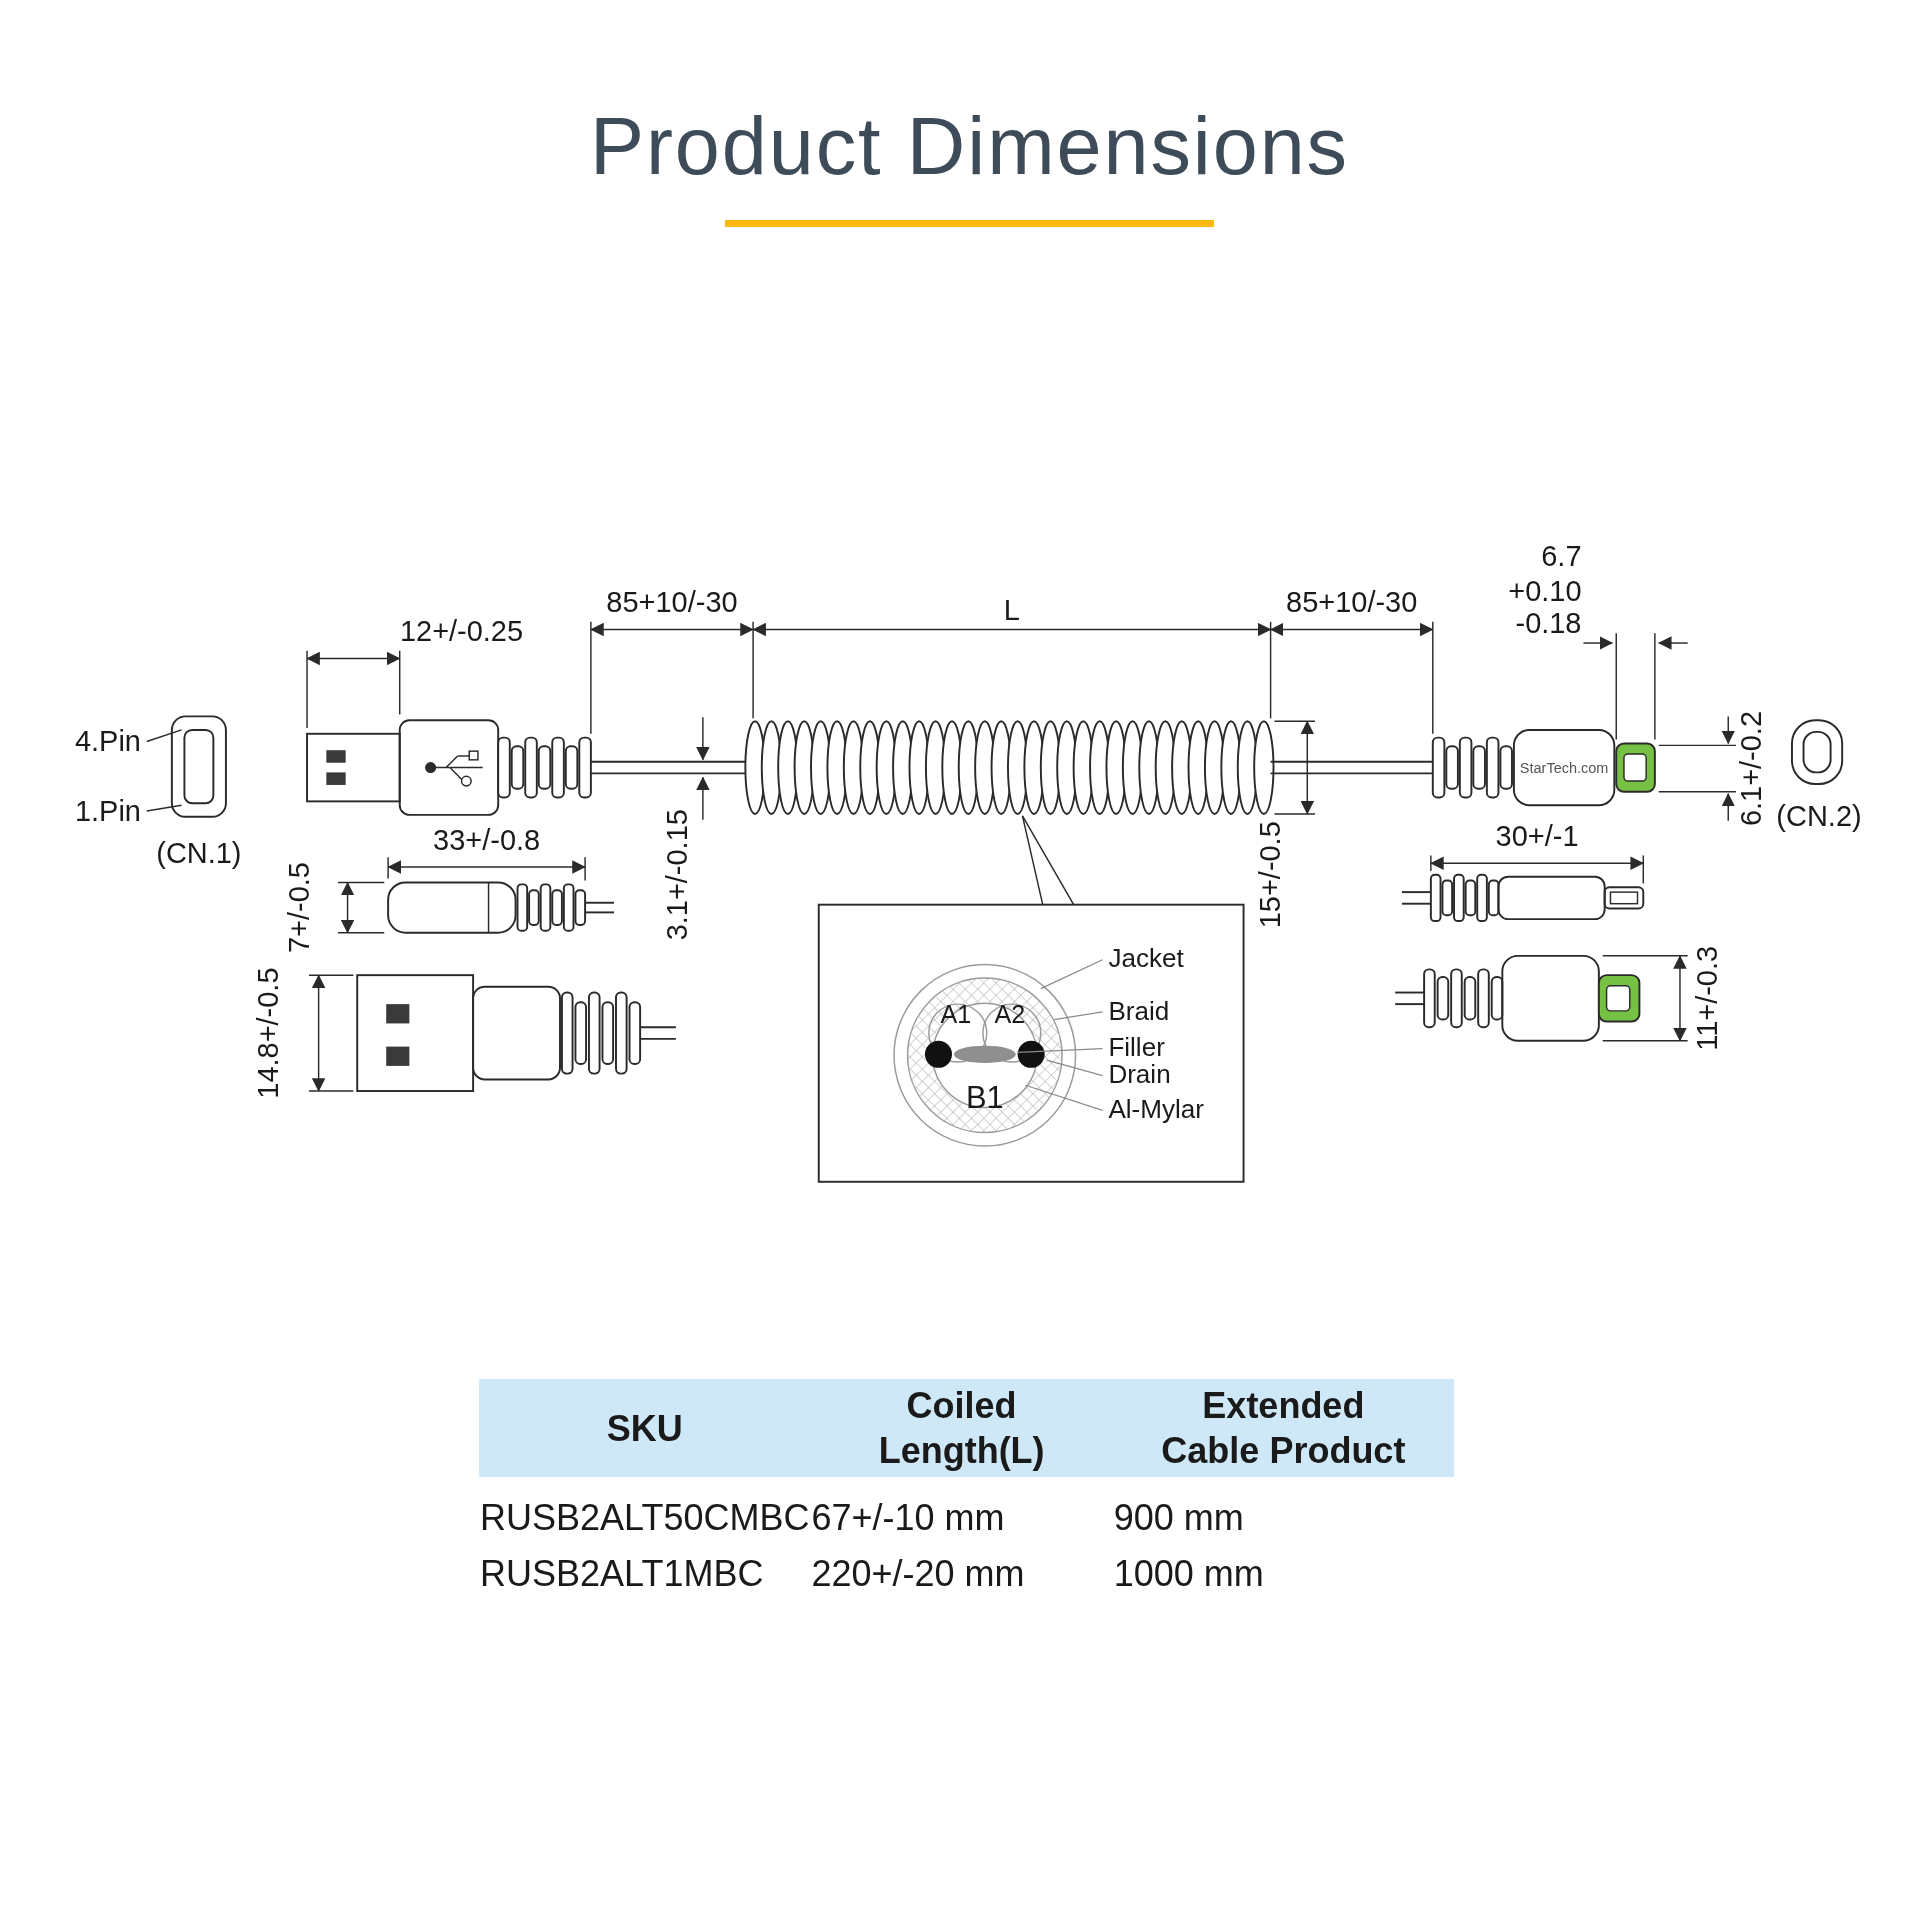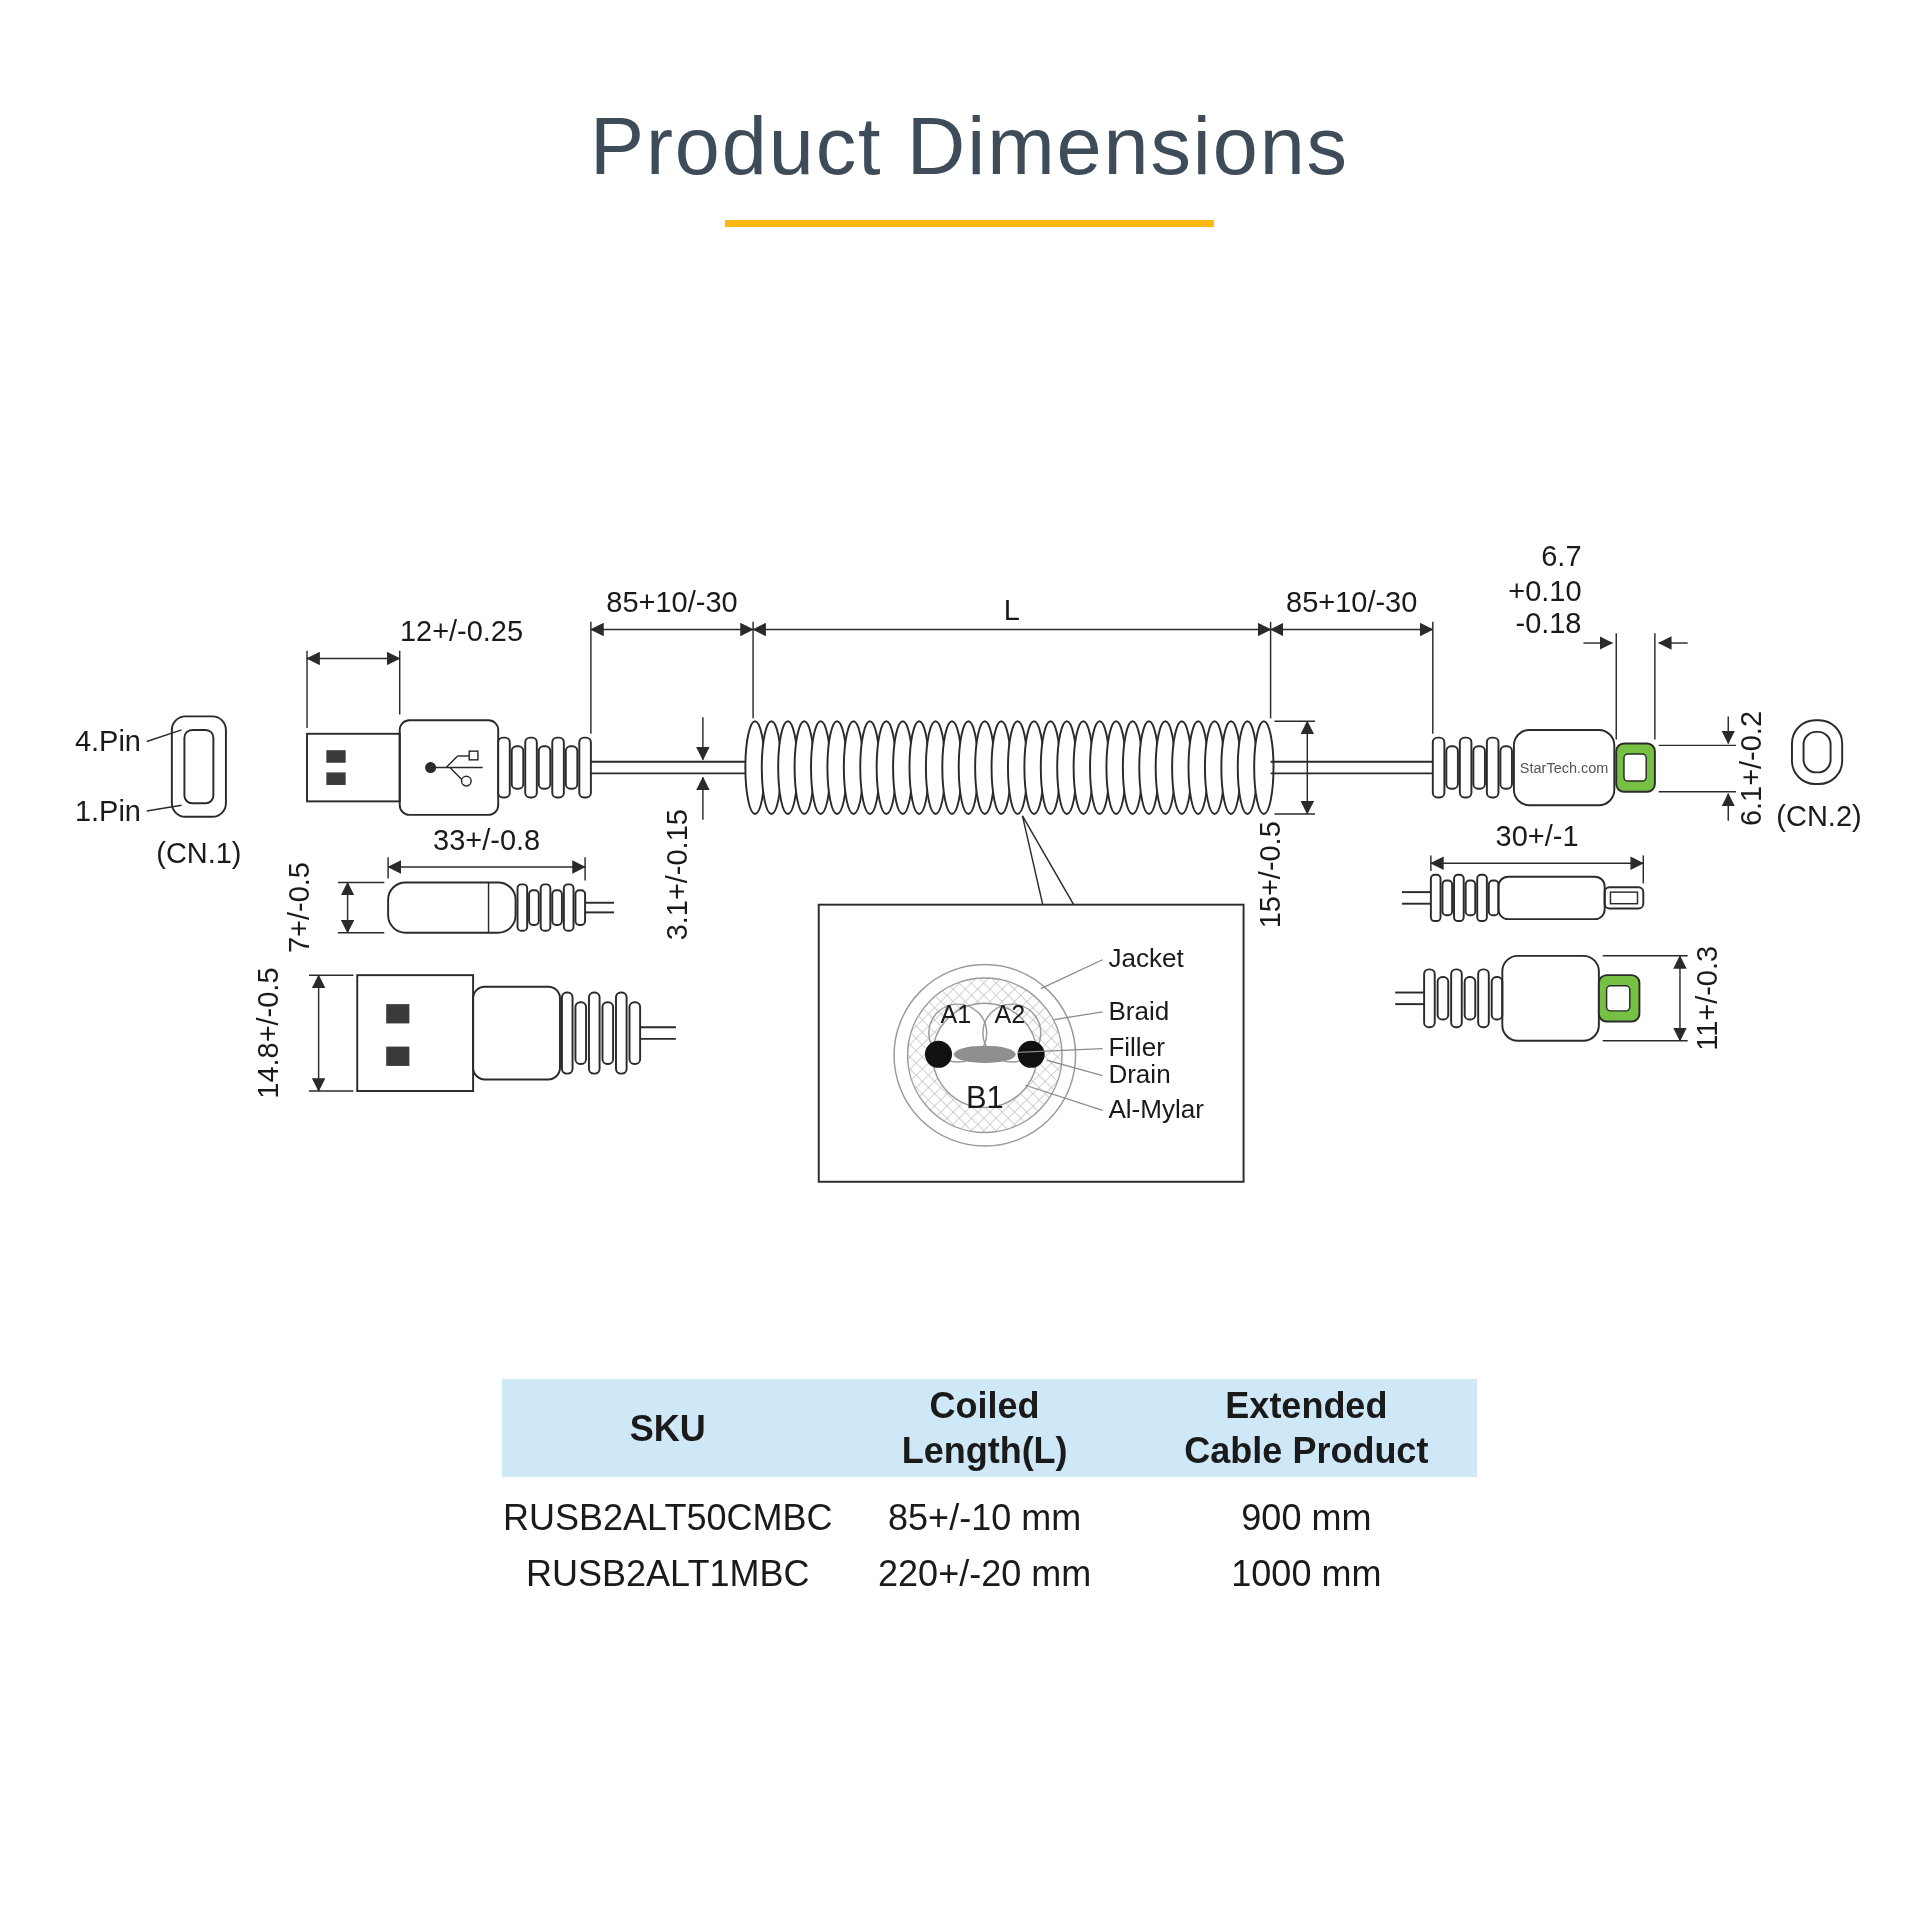--- a/index.html
+++ b/index.html
@@ -23,22 +23,22 @@
   .darkfill{ fill:#3a3a3a; stroke:none; }
   .dim-text   { font-size:30px; fill:#1a1a1a; }
   .label-text { font-size:30px; fill:#1a1a1a; }
   .cs-label   { font-size:27px; fill:#1a1a1a; }
   .cs-core    { font-size:26px; fill:#1a1a1a; }
   .cs-b1      { font-size:32px; fill:#1a1a1a; }
   .brand-text { font-size:15px; fill:#555; }
   .coil { stroke:#2a2a2a; stroke-width:2; fill:#ffffff; }
 
   .spec-table {
-    position:absolute; left:502px; top:1379px; width:975px;
-    border-collapse:collapse; text-align:center; table-layout:fixed;
+    position:absolute; left:479px; top:1379px; width:975px;
+    border-collapse:collapse; table-layout:fixed;
   }
   .spec-table col.c1 { width:34%; }
   .spec-table col.c2 { width:31%; }
   .spec-table col.c3 { width:35%; }
   .spec-table th {
     background:var(--table-header-bg,#cfe8f7);
     font-size:36px; font-weight:700; height:98px; line-height:1.25;
     vertical-align:middle; padding:0 9.7px;
   }
   .spec-table th.th-wrap { padding:0 46px; }
@@ -365,21 +365,21 @@
   <thead>
     <tr>
       <th>SKU</th>
       <th>Coiled Length(L)</th>
       <th class="th-wrap">Extended Cable Product</th>
     </tr>
   </thead>
   <tbody>
     <tr>
       <td>RUSB2ALT50CMBC</td>
-      <td>85+/-10 mm</td>
+      <td>67+/-10 mm</td>
       <td>900 mm</td>
     </tr>
     <tr>
       <td>RUSB2ALT1MBC</td>
       <td>220+/-20 mm</td>
       <td>1000 mm</td>
     </tr>
   </tbody>
 </table>
 

